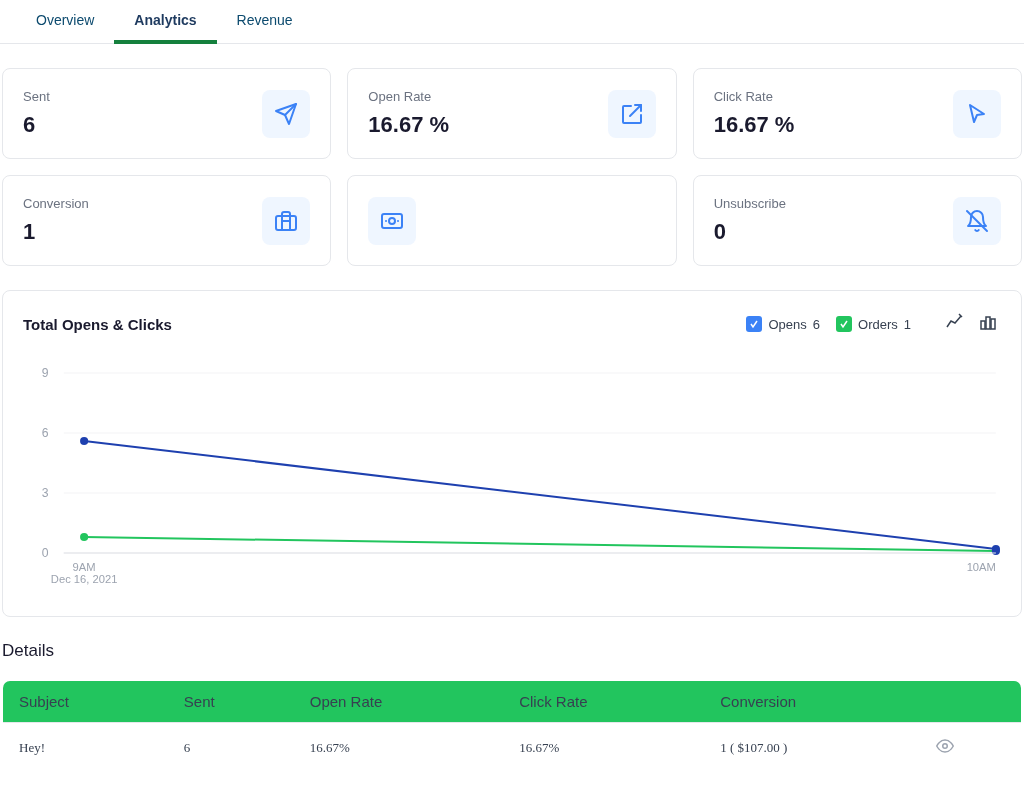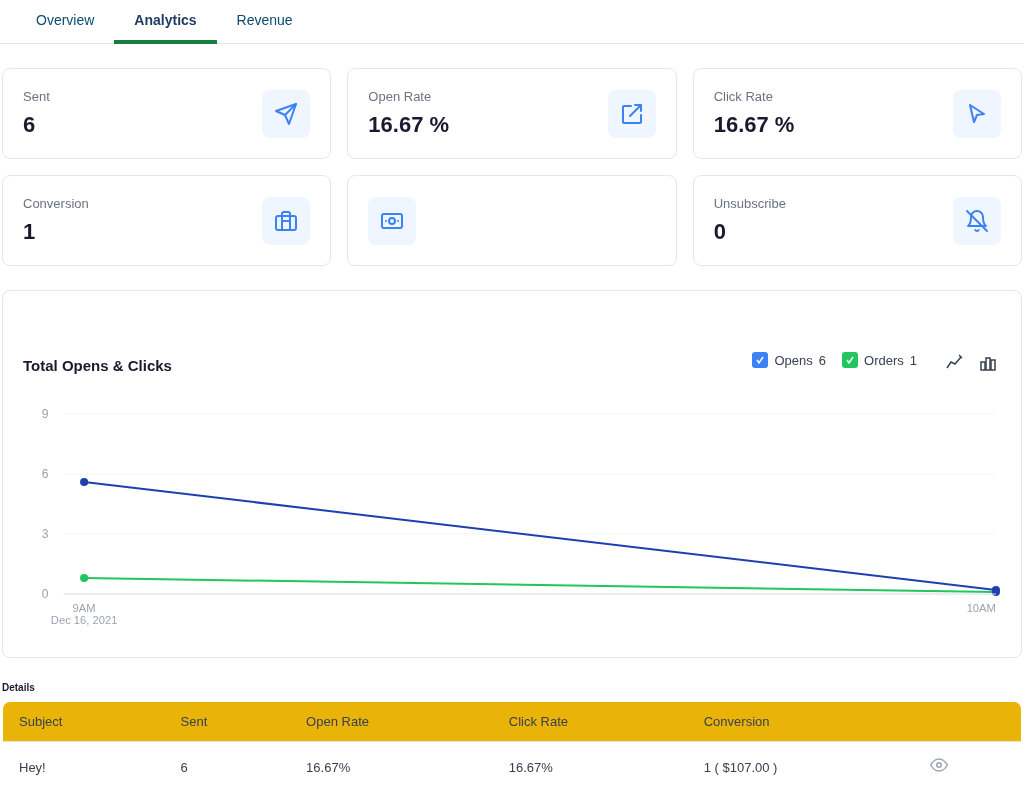--- a/index.html
+++ b/index.html
@@ -82,21 +82,20 @@
       border-radius: 8px;
       padding: 20px;
       margin-bottom: 24px;
     }
 
     .chart-header {
       display: flex;
       align-items: center;
       justify-content: space-between;
       margin-bottom: 16px;
-      margin-top: 41px;
     }
 
     .chart-title {
       font-size: 15px;
       font-weight: 600;
       color: #1a1a2e;
     }
 
     .chart-legend {
       display: flex;
@@ -141,49 +140,50 @@
       position: relative;
       width: 100%;
     }
 
     
     .details-section {
       margin-top: 8px;
     }
 
     .details-title {
-      font-size: 10px;
-      font-weight: 700;
+      font-size: 17px;
+      font-weight: 400;
       color: #1a1a2e;
-      margin-bottom: 8px;
+      margin-bottom: 19px;
     }
 
     .details-table {
       width: 100%;
       border-collapse: collapse;
       border: 1px solid #e5e7eb;
       border-radius: 8px;
       overflow: hidden;
     }
 
     .details-table th {
-      background: #eab308;
+      background: #22c55e;
       padding: 12px 16px;
       text-align: left;
-      font-size: 13px;
+      font-size: 15px;
       font-weight: 500;
       color: #374151;
       border-bottom: 1px solid #e5e7eb;
     }
 
     .details-table td {
       padding: 14px 16px;
       font-size: 13px;
       color: #374151;
       border-bottom: 1px solid #f3f4f6;
+      font-family: Liberation Serif, serif;
     }
 
     .details-table tr:last-child td {
       border-bottom: none;
     }
 
     .eye-icon {
       color: #9ca3af;
       cursor: pointer;
       font-size: 16px;
@@ -277,21 +277,21 @@
           <line x1="2" y1="2" x2="22" y2="22"></line>
         </svg>
       </div>
     </div>
 
   </div>
 
   <div class="chart-section">
     <div class="chart-header">
       <div class="chart-title">Total Opens &amp; Clicks</div>
-      <div style="display:flex;align-items:flex-start;gap:24px;">
+      <div style="display:flex;align-items:center;gap:30px;">
         <div class="chart-legend">
           <div class="legend-item">
             <div class="legend-checkbox blue">
               <svg width="10" height="10" viewBox="0 0 10 10">
                   <polyline points="2,5 4,8 8,2" fill="none" stroke="white" stroke-width="1.5"></polyline>
                 </svg>
             </div>
             <span>Opens</span>
             <span>6</span>
           </div>

